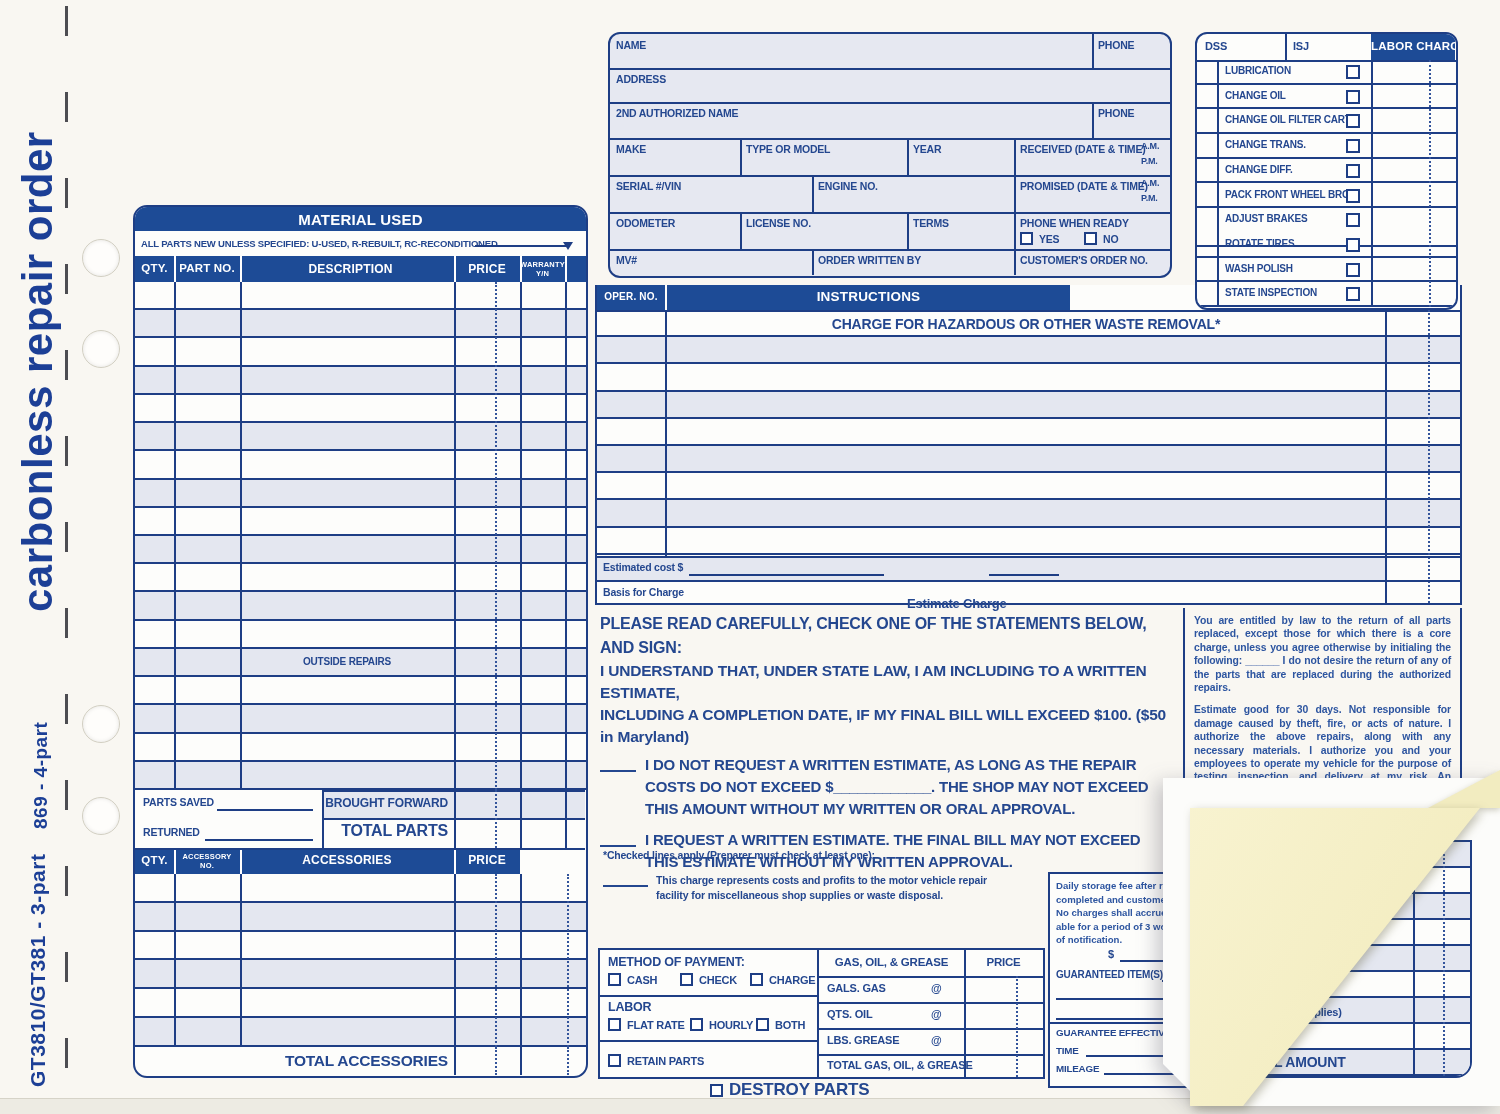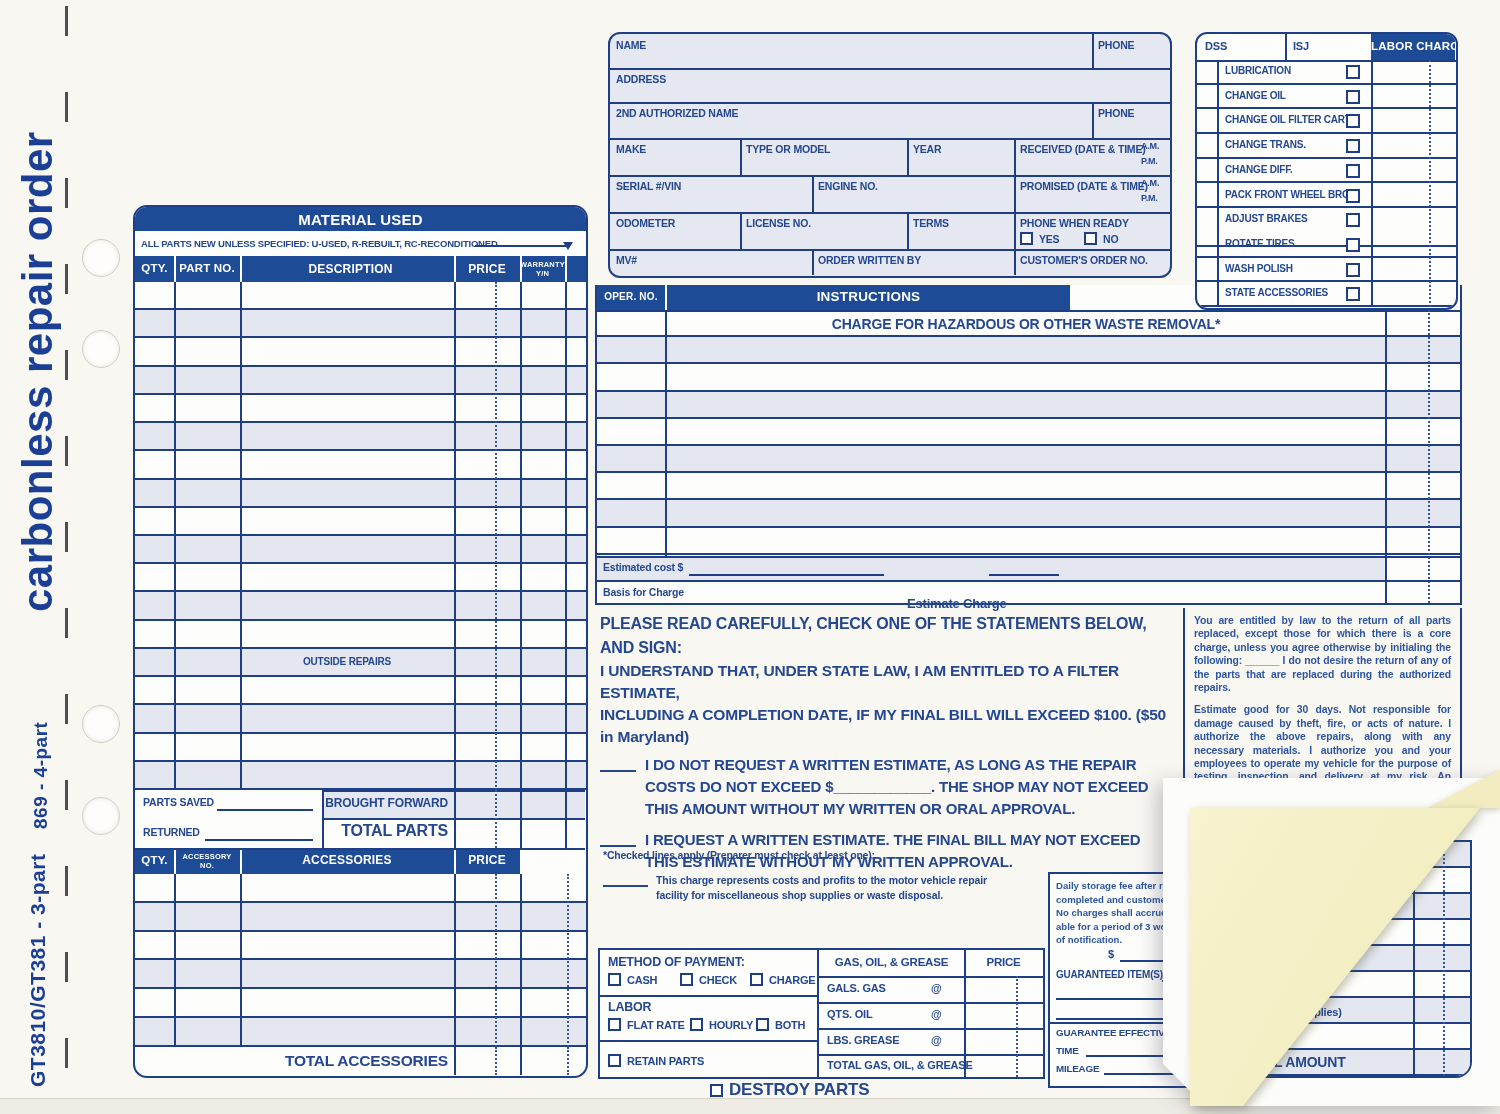--- a/index.html
+++ b/index.html
@@ -263,38 +263,38 @@
         </div>
         <div class="grow" style="top: 172.9px; height: 24.7px;">
           <span class="lbl" style="left: 28px; top: 5px; font-size: 10px;">ROTATE TIRES</span>
           <span class="cb" style="left: 149px; top: 5px;"></span>
         </div>
         <div class="grow" style="top: 197.6px; height: 24.7px;">
           <span class="lbl" style="left: 28px; top: 5px; font-size: 10px;">WASH POLISH</span>
           <span class="cb" style="left: 149px; top: 5px;"></span>
         </div>
         <div class="grow" style="top: 222.3px; height: 24.7px;">
-          <span class="lbl" style="left: 28px; top: 5px; font-size: 10px;">STATE ACCESSORIES</span>
+          <span class="lbl" style="left: 28px; top: 5px; font-size: 10px;">STATE INSPECTION</span>
           <span class="cb" style="left: 149px; top: 5px;"></span>
         </div>
       </div>
     <div class="vl" style="left:20px;top:26px;height:247px;"></div>
     <div class="vl" style="left:174px;top:26px;height:247px;"></div>
     <div class="dv" style="left:232px;top:26px;height:247px;"></div>
   </div>
 
   <div class="abs" style="left:1183px;top:608px;width:279px;height:200px;box-sizing:border-box;
        border-left:2px solid var(--navy);border-right:2px solid var(--navy);">
     <p class="smallp" style="margin:6px 9px 0;">You are entitled by law to the return of all parts replaced, except those for which there is a core charge, unless you agree otherwise by initialing the following: ______ I do not desire the return of any of the parts that are replaced during the authorized repairs.</p>
     <p class="smallp" style="margin:9px 9px 0;">Estimate good for 30 days. Not responsible for damage caused by theft, fire, or acts of nature. I authorize the above repairs, along with any necessary materials. I authorize you and your employees to operate my vehicle for the purpose of testing, inspection, and delivery at my risk. An express mechanic's lien is hereby acknowledged on the above vehicle to secure the amount of the repairs thereto. If I cancel repairs prior to their completion for any reason, a tear-down and reassembly fee of $                    will be applied.</p>
   </div>
 
   <div class="abs" style="left:600px;top:612px;width:578px;color:var(--txt);font-weight:bold;letter-spacing:-0.2px;">
     <div style="font-size:16px;line-height:24px;">PLEASE READ CAREFULLY, CHECK ONE OF THE STATEMENTS BELOW, AND SIGN:</div>
-    <div style="font-size:15.5px;line-height:22px;">I UNDERSTAND THAT, UNDER STATE LAW, I AM ENTITLED TO A FILTER ESTIMATE,</div>
+    <div style="font-size:15.5px;line-height:22px;">I UNDERSTAND THAT, UNDER STATE LAW, I AM INCLUDING TO A WRITTEN ESTIMATE,</div>
     <div style="font-size:15.5px;line-height:22px;">INCLUDING A COMPLETION DATE, IF MY FINAL BILL WILL EXCEED $100. ($50 in Maryland)</div>
     <div class="optrow" style="margin-top:6px;">
       <span class="blank" style="width:36px;height:16px;margin-right:9px;"></span>
       <div style="font-size:15px;line-height:22px;width:515px;">I DO NOT REQUEST A WRITTEN ESTIMATE, AS LONG AS THE REPAIR COSTS DO NOT EXCEED $____________.  THE SHOP MAY NOT EXCEED THIS AMOUNT WITHOUT MY WRITTEN OR ORAL APPROVAL.</div>
     </div>
     <div class="optrow">
       <span class="blank" style="width:36px;height:16px;margin-right:9px;"></span>
       <div style="font-size:15px;line-height:22px;width:515px;">I REQUEST A WRITTEN ESTIMATE.  THE FINAL BILL MAY NOT EXCEED THIS ESTIMATE WITHOUT MY WRITTEN APPROVAL.</div>
     </div>
   </div>

